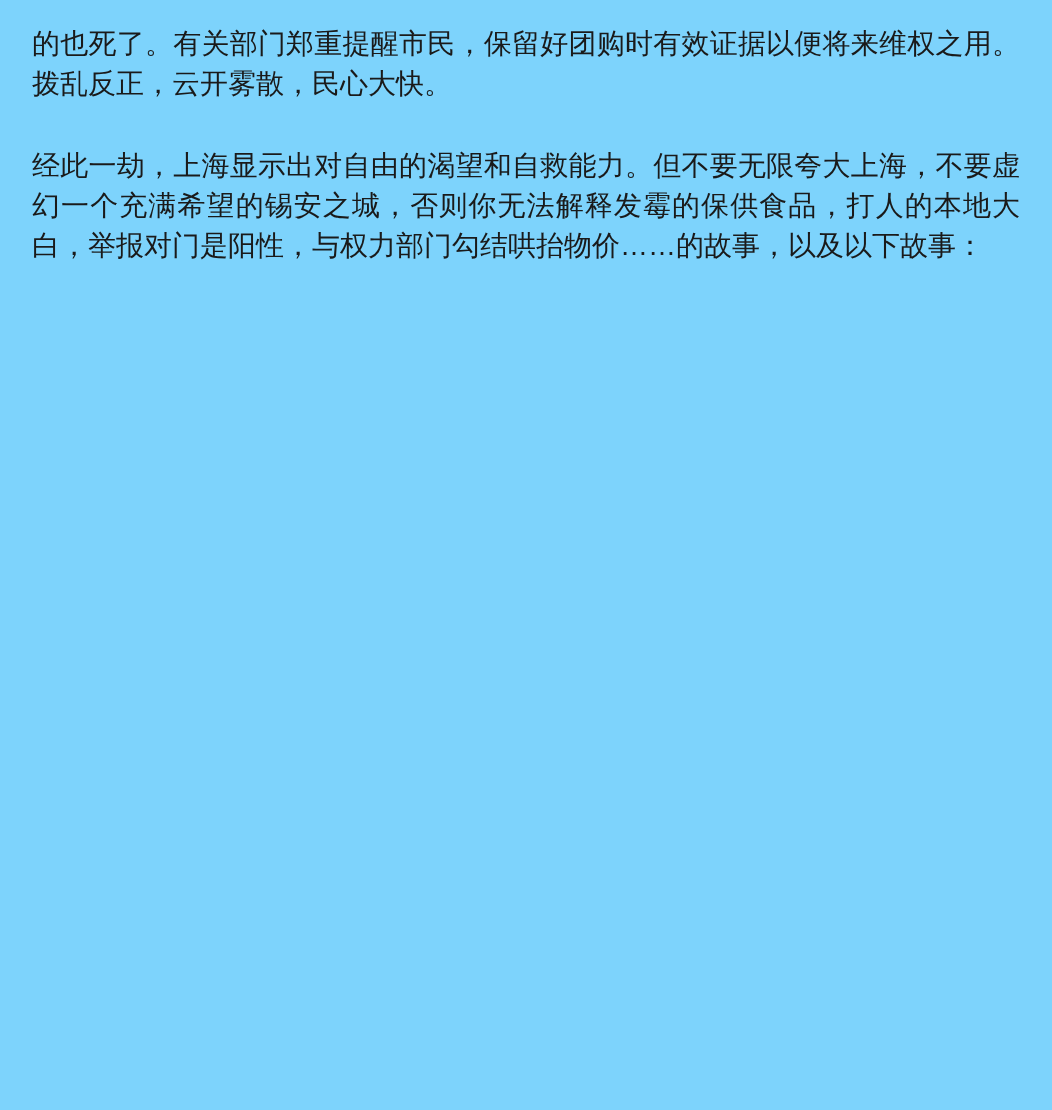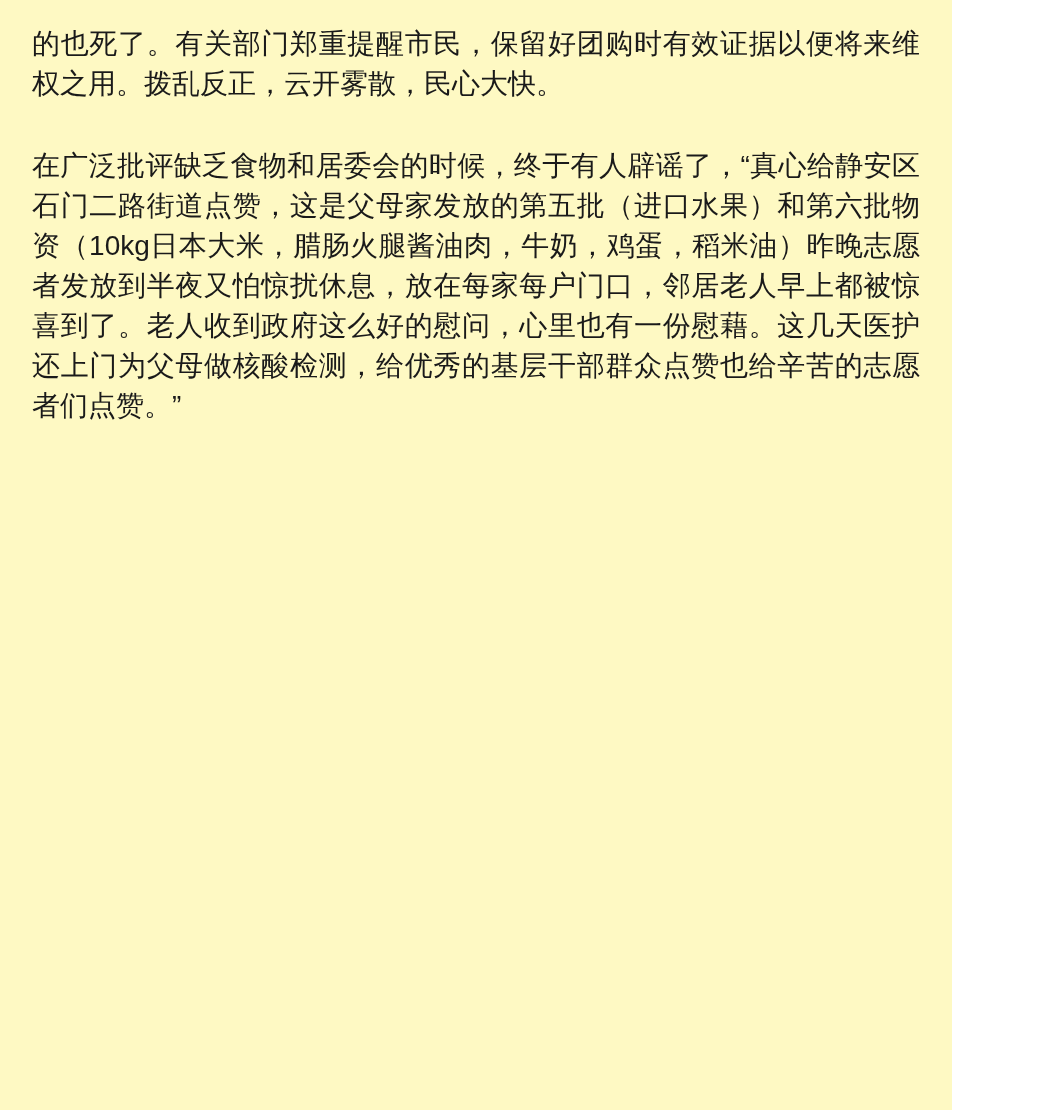--- a/index.html
+++ b/index.html
@@ -1,24 +1,24 @@
 <!DOCTYPE html>
 <html><head>
 <meta charset="utf-8">
 <style>
   html, body {
     margin: 0;
     padding: 0;
     background: #ffffff;
   }
   .page {
-    width: 952px;
+    width: 1052px;
     height: 1110px;
     box-sizing: border-box;
-    background: #fef9c3;
+    background: #7dd3fc;
     padding: 24px 32px 8px 32px;
     overflow: hidden;
   }
   .article-body {
     width: 100%;
   }
   .article-body p {
     margin: 0 0 42px 0;
     font-family: "Liberation Sans", "DejaVu Sans", sans-serif;
     font-size: 28px;
@@ -32,15 +32,15 @@
   .article-body p:last-child {
     margin-bottom: 0;
   }
 </style>
 </head>
 <body>
 
 <div class="page">
   <article class="article-body">
     <p>的也死了。有关部门郑重提醒市民，保留好团购时有效证据以便将来维权之用。拨乱反正，云开雾散，民心大快。</p>
-    <p>在广泛批评缺乏食物和居委会的时候，终于有人辟谣了，“真心给静安区石门二路街道点赞，这是父母家发放的第五批（进口水果）和第六批物资（10kg日本大米，腊肠火腿酱油肉，牛奶，鸡蛋，稻米油）昨晚志愿者发放到半夜又怕惊扰休息，放在每家每户门口，邻居老人早上都被惊喜到了。老人收到政府这么好的慰问，心里也有一份慰藉。这几天医护还上门为父母做核酸检测，给优秀的基层干部群众点赞也给辛苦的志愿者们点赞。”</p>
+    <p>经此一劫，上海显示出对自由的渴望和自救能力。但不要无限夸大上海，不要虚幻一个充满希望的锡安之城，否则你无法解释发霉的保供食品，打人的本地大白，举报对门是阳性，与权力部门勾结哄抬物价……的故事，以及以下故事：</p>
   </article>
 </div>
 
 </body></html>

